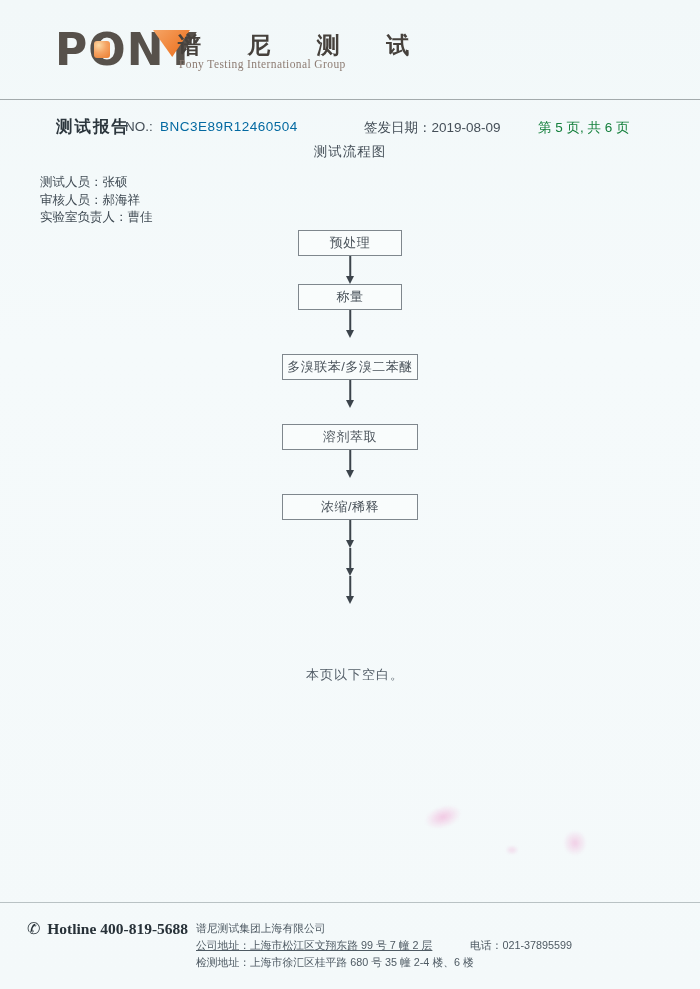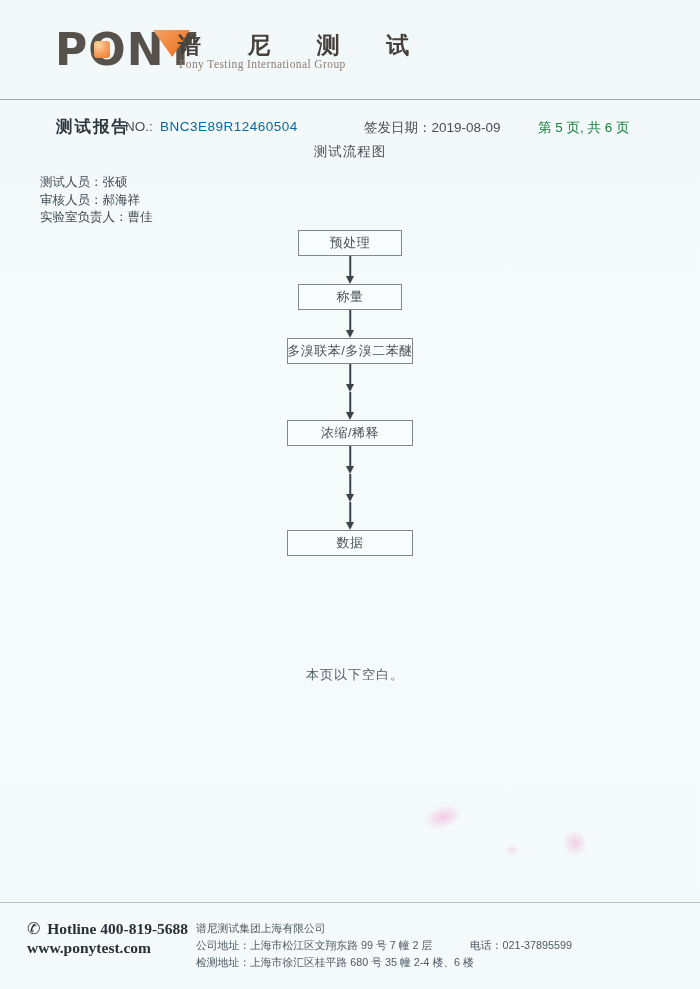--- a/index.html
+++ b/index.html
@@ -46,21 +46,21 @@
   
   .personnel{position:absolute;left:40px;top:167px;font-size:12.5px;line-height:17.5px;color:#414c55;margin-top:7px;}
   
   .flowchart{position:absolute;left:281px;top:230px;width:138px;}
   .fc-box{
     box-sizing:border-box;border:1px solid #7f878d;background:rgba(252,254,254,0.6);
     height:26px;display:flex;align-items:center;justify-content:center;
     font-size:13px;color:#49525a;letter-spacing:0.5px;margin:0 auto;white-space:nowrap;
   }
   .fc-box.sm{width:104px;}
-  .fc-box.lg{width:126px;}
+  .fc-box.lg{width:136px;margin-top:16px;}
   .fc-arrow{width:10px;height:28px;margin:0 auto;position:relative;}
   .fc-arrow::before{
     content:'';position:absolute;left:50%;transform:translateX(-50%);
     top:0;width:1.5px;height:20px;background:#3c444b;
   }
   .fc-arrow::after{
     content:'';position:absolute;left:0.5px;bottom:0;width:0;height:0;
     border-left:4.5px solid transparent;border-right:4.5px solid transparent;border-top:8px solid #3c444b;
   }
   
@@ -75,21 +75,21 @@
       background:radial-gradient(ellipse at 50% 50%,rgba(235,110,185,0.22),rgba(235,110,185,0) 70%);}
   
   .rule-bottom{position:absolute;left:0;top:902px;width:700px;height:1px;background:#b9c2c4;}
   .footer-left{
     position:absolute;left:27px;top:919px;
     font-family:"Liberation Serif",serif;font-weight:700;font-size:15.5px;color:#273138;line-height:19px;
     white-space:nowrap;
   }
   .phone-icon{font-weight:400;font-size:16px;margin-right:3px;}
   .footer-right{position:absolute;left:196px;top:920px;font-size:10.8px;color:#4e5a63;line-height:17px;white-space:nowrap;}
-  .f-row{position:relative;}
+  .f-row{position:relative;text-decoration:underline;}
   .f-phone{position:absolute;left:274px;top:0;}
 </style>
 </head>
 <body>
 
 <div class="logo-block">
   <span class="brand">
     <span>PONY</span>
     <span class="o-square"></span>
     <span class="y-triangle"></span>
@@ -114,42 +114,41 @@
   <div>实验室负责人：曹佳</div>
 </div>
 
 <div class="flowchart">
   <div class="fc-box sm">预处理</div>
   <div class="fc-arrow"></div>
   <div class="fc-box sm">称量</div>
   <div class="fc-arrow"></div>
   <div class="fc-box lg">多溴联苯/多溴二苯醚</div>
   <div class="fc-arrow"></div>
+  <div class="fc-box lg">溶剂萃取</div>
   <div class="fc-arrow"></div>
   <div class="fc-box lg">浓缩/稀释</div>
   <div class="fc-arrow"></div>
   <div class="fc-arrow"></div>
   <div class="fc-arrow"></div>
-  <div class="fc-box lg">数据</div>
 </div>
 
 <div class="blank-note">本页以下空白。</div>
 
 <div class="artifact a1"></div>
 <div class="artifact a2"></div>
 <div class="artifact a3"></div>
 
 <div class="rule-bottom"></div>
 
 <div class="footer-left">
   <div>
     <span class="phone-icon">✆</span>
     <span>Hotline 400-819-5688</span>
   </div>
-  <div>www.ponytest.com</div>
 </div>
 
 <div class="footer-right">
   <div>谱尼测试集团上海有限公司</div>
   <div class="f-row">
     <span>公司地址：上海市松江区文翔东路 99 号 7 幢 2 层</span>
     <span class="f-phone">电话：021-37895599</span>
   </div>
   <div>检测地址：上海市徐汇区桂平路 680 号 35 幢 2-4 楼、6 楼</div>
 </div>

